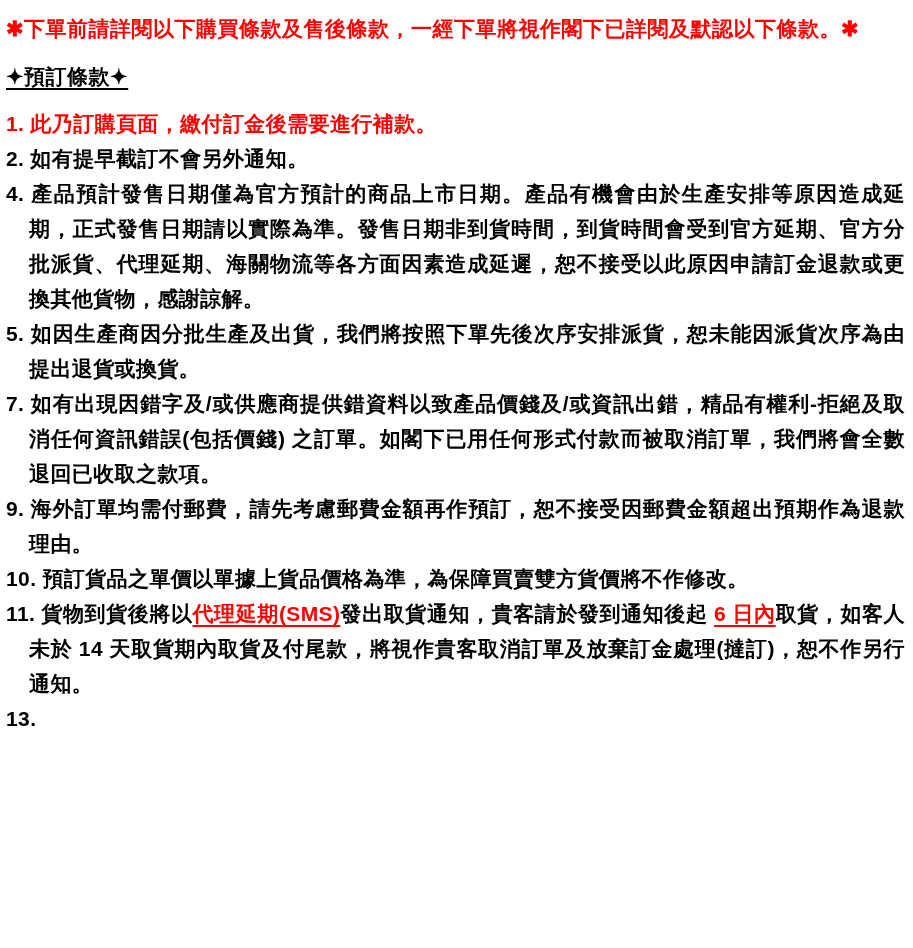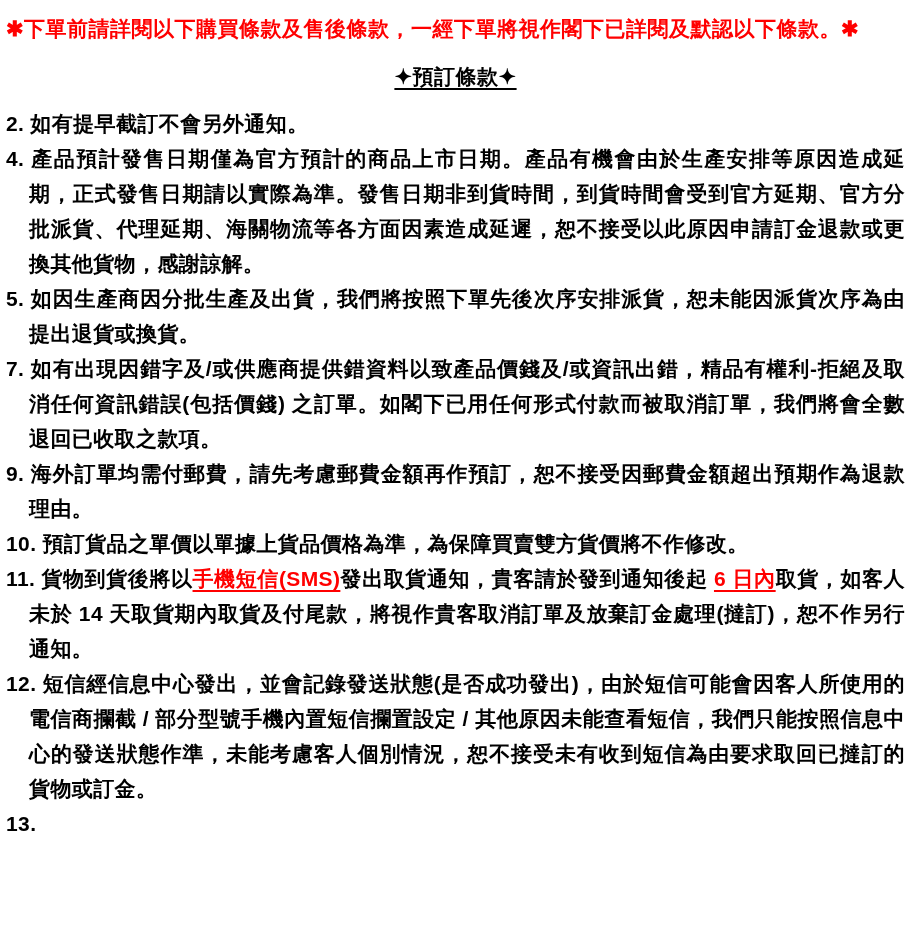--- a/index.html
+++ b/index.html
@@ -16,21 +16,21 @@
   .page { padding: 15px 8px 0 6px; }
 
   .notice {
     color: var(--red, #ff0000);
     font-size: 21px;
     line-height: 28px;
     letter-spacing: 0.5px;
     text-underline-offset: 4px;
   }
 
-  .section-title-wrap { margin-top: 20px; text-align: center; }
+  .section-title-wrap { margin-top: 20px; }
   .section-title {
     display: inline-block;
     font-size: 21px;
     line-height: 27px;
     letter-spacing: 0.5px;
     text-decoration: underline;
     text-underline-offset: 4px;
     color: #000000;
   }
 
@@ -62,24 +62,24 @@
 
 <div class="page">
 
   <div class="notice">✱下單前請詳閱以下購買條款及售後條款，一經下單將視作閣下已詳閱及默認以下條款。✱</div>
 
   <div class="section-title-wrap">
     <span class="section-title">✦預訂條款✦</span>
   </div>
 
   <div class="terms-list" id="terms-list">
+      <div class="term-item red"><span class="num">1.</span><span>此乃訂購頁面，繳付訂金後需要進行補款。</span></div>
       <div class="term-item"><span class="num">2.</span><span>如有提早截訂不會另外通知。</span></div>
       <div class="term-item"><span class="num">4.</span><span>產品預計發售日期僅為官方預計的商品上市日期。產品有機會由於生產安排等原因造成延期，正式發售日期請以實際為準。發售日期非到貨時間，到貨時間會受到官方延期、官方分批派貨、代理延期、海關物流等各方面因素造成延遲，恕不接受以此原因申請訂金退款或更換其他貨物，感謝諒解。</span></div>
       <div class="term-item"><span class="num">5.</span><span>如因生產商因分批生產及出貨，我們將按照下單先後次序安排派貨，恕未能因派貨次序為由提出退貨或換貨。</span></div>
       <div class="term-item"><span class="num">7.</span><span>如有出現因錯字及/或供應商提供錯資料以致產品價錢及/或資訊出錯，精品有權利-拒絕及取消任何資訊錯誤(包括價錢) 之訂單。如閣下已用任何形式付款而被取消訂單，我們將會全數退回已收取之款項。</span></div>
       <div class="term-item"><span class="num">9.</span><span>海外訂單均需付郵費，請先考慮郵費金額再作預訂，恕不接受因郵費金額超出預期作為退款理由。</span></div>
       <div class="term-item"><span class="num">10.</span><span>預訂貨品之單價以單據上貨品價格為準，為保障買賣雙方貨價將不作修改。</span></div>
-      <div class="term-item"><span class="num">11.</span><span>貨物到貨後將以</span><span class="em-red">手機短信(SMS)</span><span>發出取貨通知，貴客請於發到通知後起 </span><span class="em-red">6 日內</span><span>取貨，如客人未於 14 天取貨期內取貨及付尾款，將視作貴客取消訂單及放棄訂金處理(撻訂)，恕不作另行通知。</span></div>
-      <div class="term-item"><span class="num">12.</span><span>短信經信息中心發出，並會記錄發送狀態(是否成功發出)，由於短信可能會因客人所使用的電信商攔截 / 部分型號手機內置短信攔置設定 / 其他原因未能查看短信，我們只能按照信息中心的發送狀態作準，未能考慮客人個別情況，恕不接受未有收到短信為由要求取回已撻訂的貨物或訂金。</span></div>
+      <div class="term-item"><span class="num">11.</span><span>貨物到貨後將以</span><span class="em-red">代理延期(SMS)</span><span>發出取貨通知，貴客請於發到通知後起 </span><span class="em-red">6 日內</span><span>取貨，如客人未於 14 天取貨期內取貨及付尾款，將視作貴客取消訂單及放棄訂金處理(撻訂)，恕不作另行通知。</span></div>
       <div class="term-item"><span class="num">13.</span></div>
     </div>
 
 </div>
 
 </body></html>

